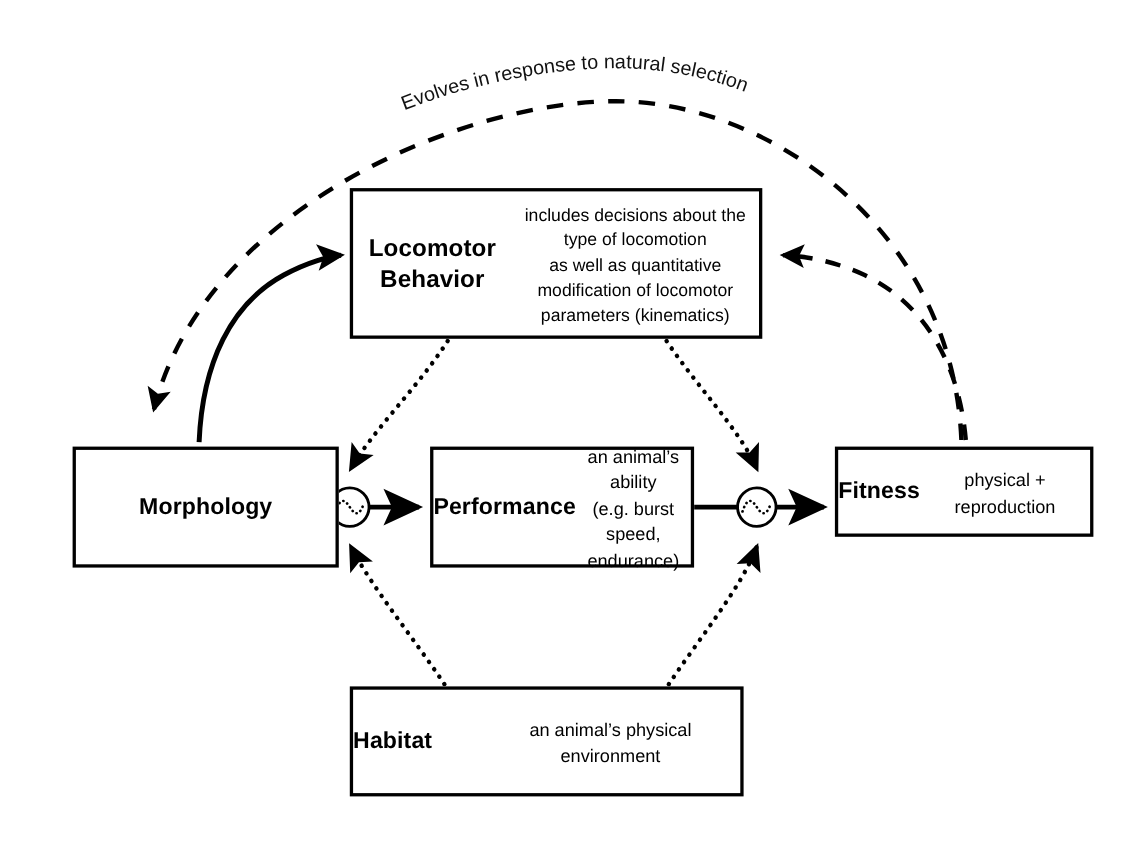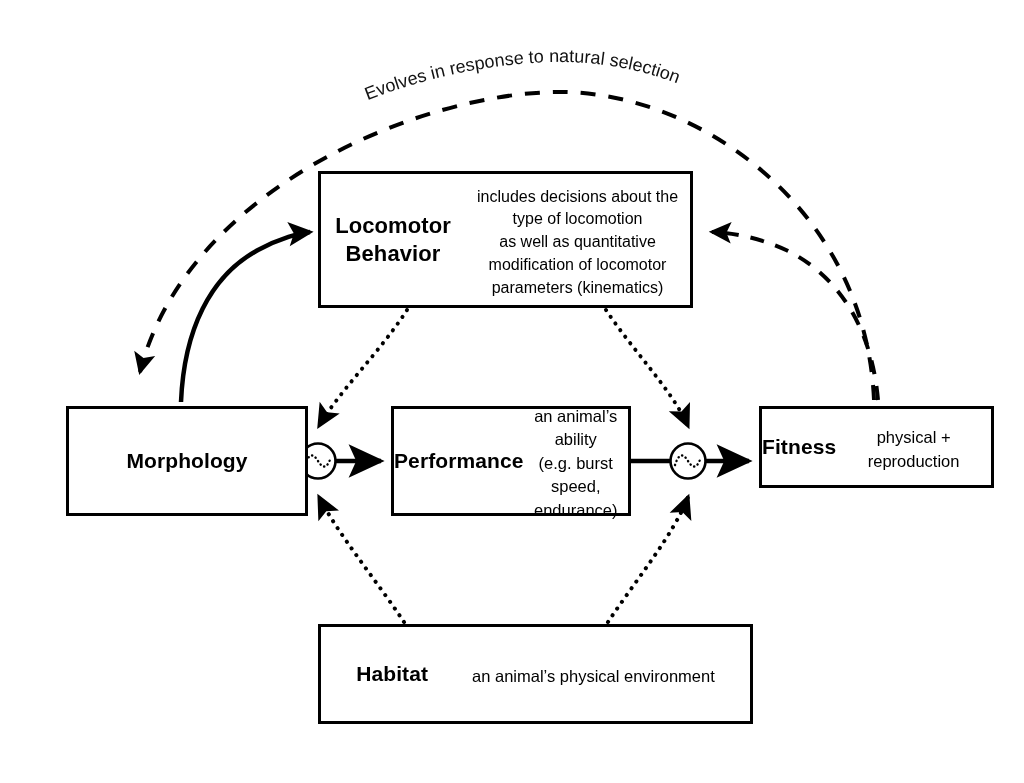--- a/index.html
+++ b/index.html
@@ -59,21 +59,21 @@
   #node-morphology {
     left: 22px;   top: 406px;  width: 242px;  height: 110px; margin-left: 44px;
   }
   #node-performance {
     left: 391px;  top: 406px;  width: 240px;  height: 110px; align-items: center;
   }
   #node-fitness {
     left: 759px;  top: 406px;  width: 235px;  height: 82px;
   }
   #node-habitat {
-    left: 318px;  top: 624px;  width: 435px;  height: 100px; gap: 44px;
+    left: 318px;  top: 624px;  width: 358px;  height: 100px; gap: 44px;
   }
   
   .arc-label-text {
     font-size: 18px;
     fill: #111111;
     font-family: "Liberation Sans", sans-serif;
   }
 </style>
 </head>
 <body>

